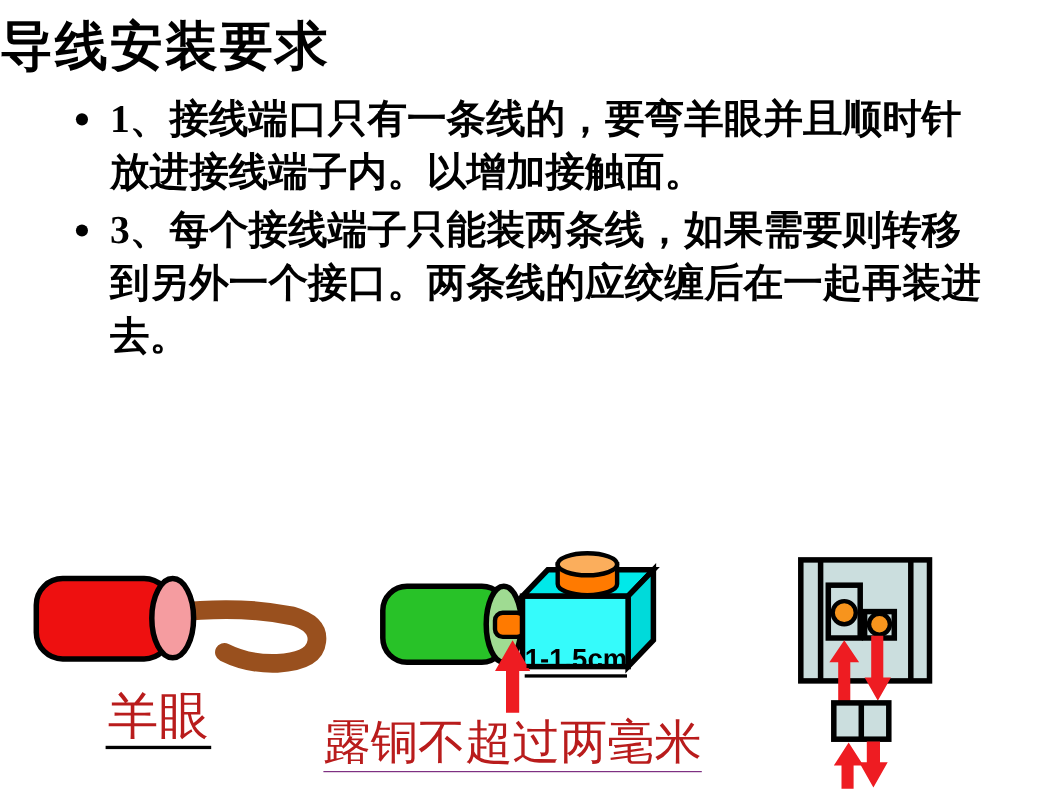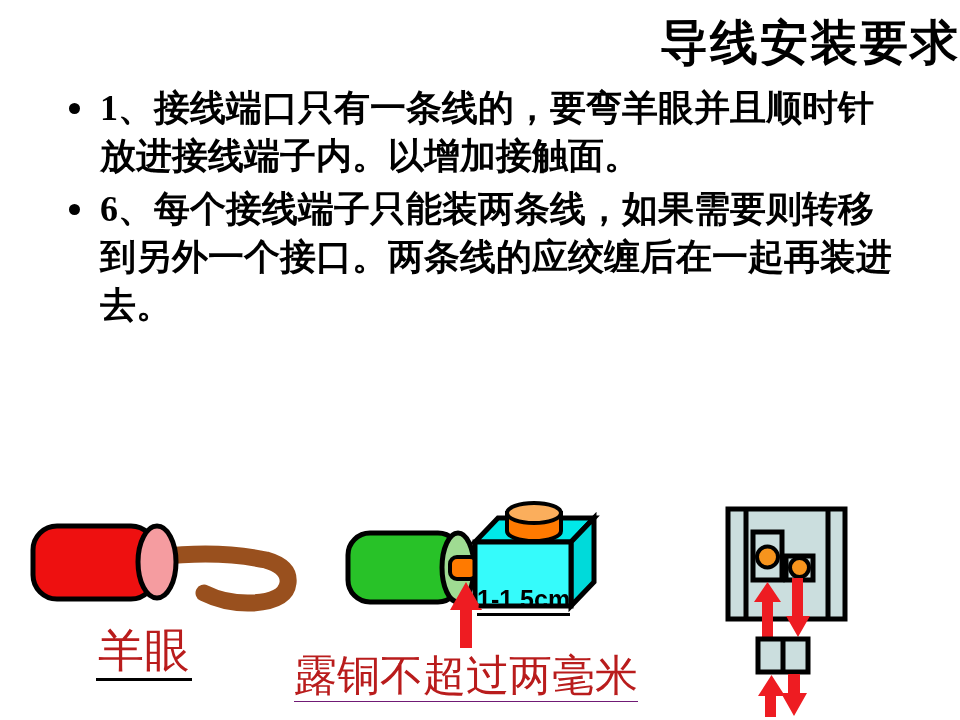--- a/index.html
+++ b/index.html
@@ -2,21 +2,21 @@
 <html><head>
 <meta charset="utf-8">
 <style>
   html,body{margin:0;padding:0;background:#888;}
   .slide{
     position:relative; width:960px; height:720px; background:#ffffff;
     overflow:hidden; font-family:"Liberation Sans","DejaVu Sans",sans-serif;
     color:#000;
   }
   .title{
-    position:absolute; top:16px; left:0; right:0; text-align:right;
+    position:absolute; top:16px; left:0; right:0; text-align:left;
     font-size:48px; font-weight:bold; line-height:54px; letter-spacing:2px;
   }
   ul.bullets{
     position:absolute; left:60px; top:84px; width:832px;
     margin:0; padding:0; list-style:none;
   }
   ul.bullets li{
     position:relative; padding-left:40px; margin:0 0 5px 0;
     font-size:36px; font-weight:bold; line-height:48px;font-family:Liberation Serif, serif;
   }
@@ -46,21 +46,21 @@
 </style>
 </head>
 <body>
 
 <div class="slide">
 
   <div class="title">导线安装要求</div>
 
   <ul class="bullets">
     <li>1、接线端口只有一条线的，要弯羊眼并且顺时针放进接线端子内。以增加接触面。</li>
-    <li>6、每个接线端子只能装两条线，如果需要则转移到另外一个接口。两条线的应绞缠后在一起再装进去。</li>
+    <li>3、每个接线端子只能装两条线，如果需要则转移到另外一个接口。两条线的应绞缠后在一起再装进去。</li>
   </ul>
 
   <svg class="fig" style="left:18px; top:515px;" width="292" height="110" viewBox="0 0 292 110">
     <rect x="15" y="11" width="122" height="73" rx="24" stroke="#000" stroke-width="5" fill="#EE1010"></rect>
     <path d="M140,42 Q200,35 248,45 Q272,52 270,68 Q268,86 234,88 Q208,89 186,78" fill="none" stroke-width="17" stroke-linecap="round" stroke="#99501E"></path>
     <ellipse cx="139" cy="47" rx="19" ry="36" stroke="#000" stroke-width="5" fill="#F59CA0"></ellipse>
   </svg>
   <div class="fig-label eyelet-label">羊眼</div>
 
   <svg class="fig" style="left:340px; top:495px;" width="282" height="170" viewBox="0 0 282 170">

